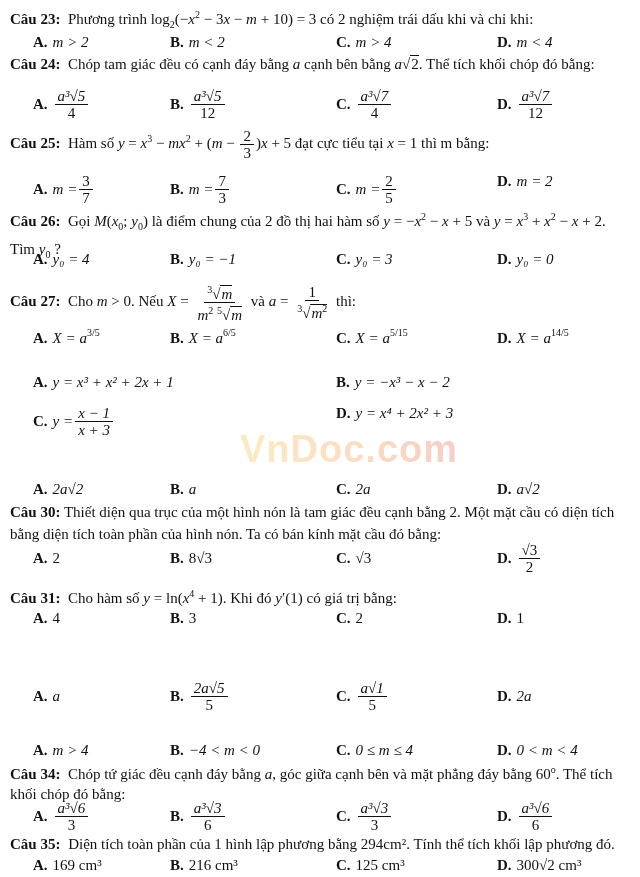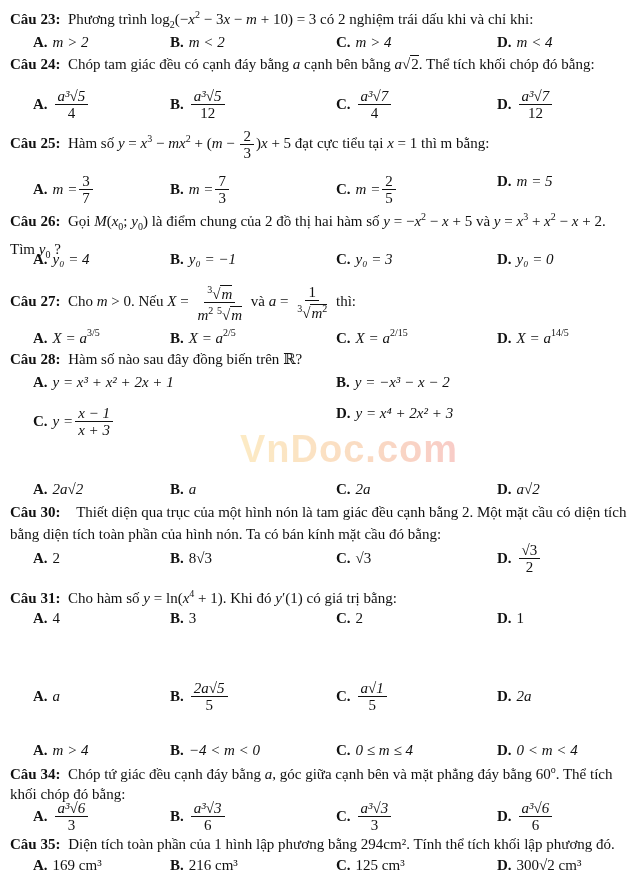--- a/index.html
+++ b/index.html
@@ -119,21 +119,21 @@
     <div class="opt" style="left:336px">
         <span class="lbl">C.</span>
         <i>m =</i>
         <span class="frac">
           <span class="n">2</span>
           <span class="d">5</span>
         </span>
       </div>
     <div class="opt" style="left:497px">
         <span class="lbl">D.</span>
-        <i>m = 5</i>
+        <i>m = 2</i>
       </div>
   </div>
 
   <div class="q" style="top:206px; line-height:22px">
     <b class="num">Câu 26:</b>
     <span>&nbsp;Gọi <i>M</i>(<i>x</i><sub>0</sub>; <i>y</i><sub>0</sub>) là điểm chung của 2 đồ thị hai hàm số <i>y</i> = −<i>x</i><sup>2</sup> − <i>x</i> + 5 và <i>y</i> = <i>x</i><sup>3</sup> + <i>x</i><sup>2</sup> − <i>x</i> + 2.</span><br>
     <span>Tìm <i>y</i><sub>0</sub> ?</span>
   </div>
   <div class="opts" style="top:251px">
     <div class="opt" style="left:33px">
@@ -166,38 +166,34 @@
   </div>
   <div class="opts" style="top:330px">
     <div class="opt" style="left:33px">
         <span class="lbl">A.</span>
         <i>X = a</i>
         <sup style="position:relative;top:-6px">3/5</sup>
       </div>
     <div class="opt" style="left:170px">
         <span class="lbl">B.</span>
         <i>X = a</i>
-        <sup style="position:relative;top:-6px">2/5</sup>
+        <sup style="position:relative;top:-6px">6/5</sup>
       </div>
     <div class="opt" style="left:336px">
         <span class="lbl">C.</span>
         <i>X = a</i>
-        <sup style="position:relative;top:-6px">2/15</sup>
+        <sup style="position:relative;top:-6px">5/15</sup>
       </div>
     <div class="opt" style="left:497px">
         <span class="lbl">D.</span>
         <i>X = a</i>
         <sup style="position:relative;top:-6px">14/5</sup>
       </div>
   </div>
 
-  <div class="q" style="top:350px">
-    <b class="num">Câu 28:</b>
-    <span style="margin-left:4px">Hàm số nào sau đây đồng biến trên ℝ?</span>
-  </div>
   <div class="opts" style="top:374px">
     <div class="opt" style="left:33px">
         <span class="lbl">A.</span>
         <i>y = x³ + x² + 2x + 1</i>
       </div>
     <div class="opt" style="left:336px">
         <span class="lbl">B.</span>
         <i>y = −x³ − x − 2</i>
       </div>
   </div>
@@ -232,21 +228,21 @@
         <i>2a</i>
       </div>
     <div class="opt" style="left:497px">
         <span class="lbl">D.</span>
         <i>a√2</i>
       </div>
   </div>
 
   <div class="q" style="top:501px; line-height:22px">
     <b class="num">Câu 30:</b>
-    <span style="margin-left:12px">Thiết diện qua trục của một hình nón là tam giác đều cạnh bằng 2. Một mặt cầu có diện tích bằng diện tích toàn phần của hình nón. Ta có bán kính mặt cầu đó bằng:</span>
+    <span style="margin-left:0">Thiết diện qua trục của một hình nón là tam giác đều cạnh bằng 2. Một mặt cầu có diện tích bằng diện tích toàn phần của hình nón. Ta có bán kính mặt cầu đó bằng:</span>
   </div>
   <div class="opts" style="top:550px">
     <div class="opt" style="left:33px">
         <span class="lbl">A.</span>
         <span>2</span>
       </div>
     <div class="opt" style="left:170px">
         <span class="lbl">B.</span>
         <span>8√3</span>
       </div>

